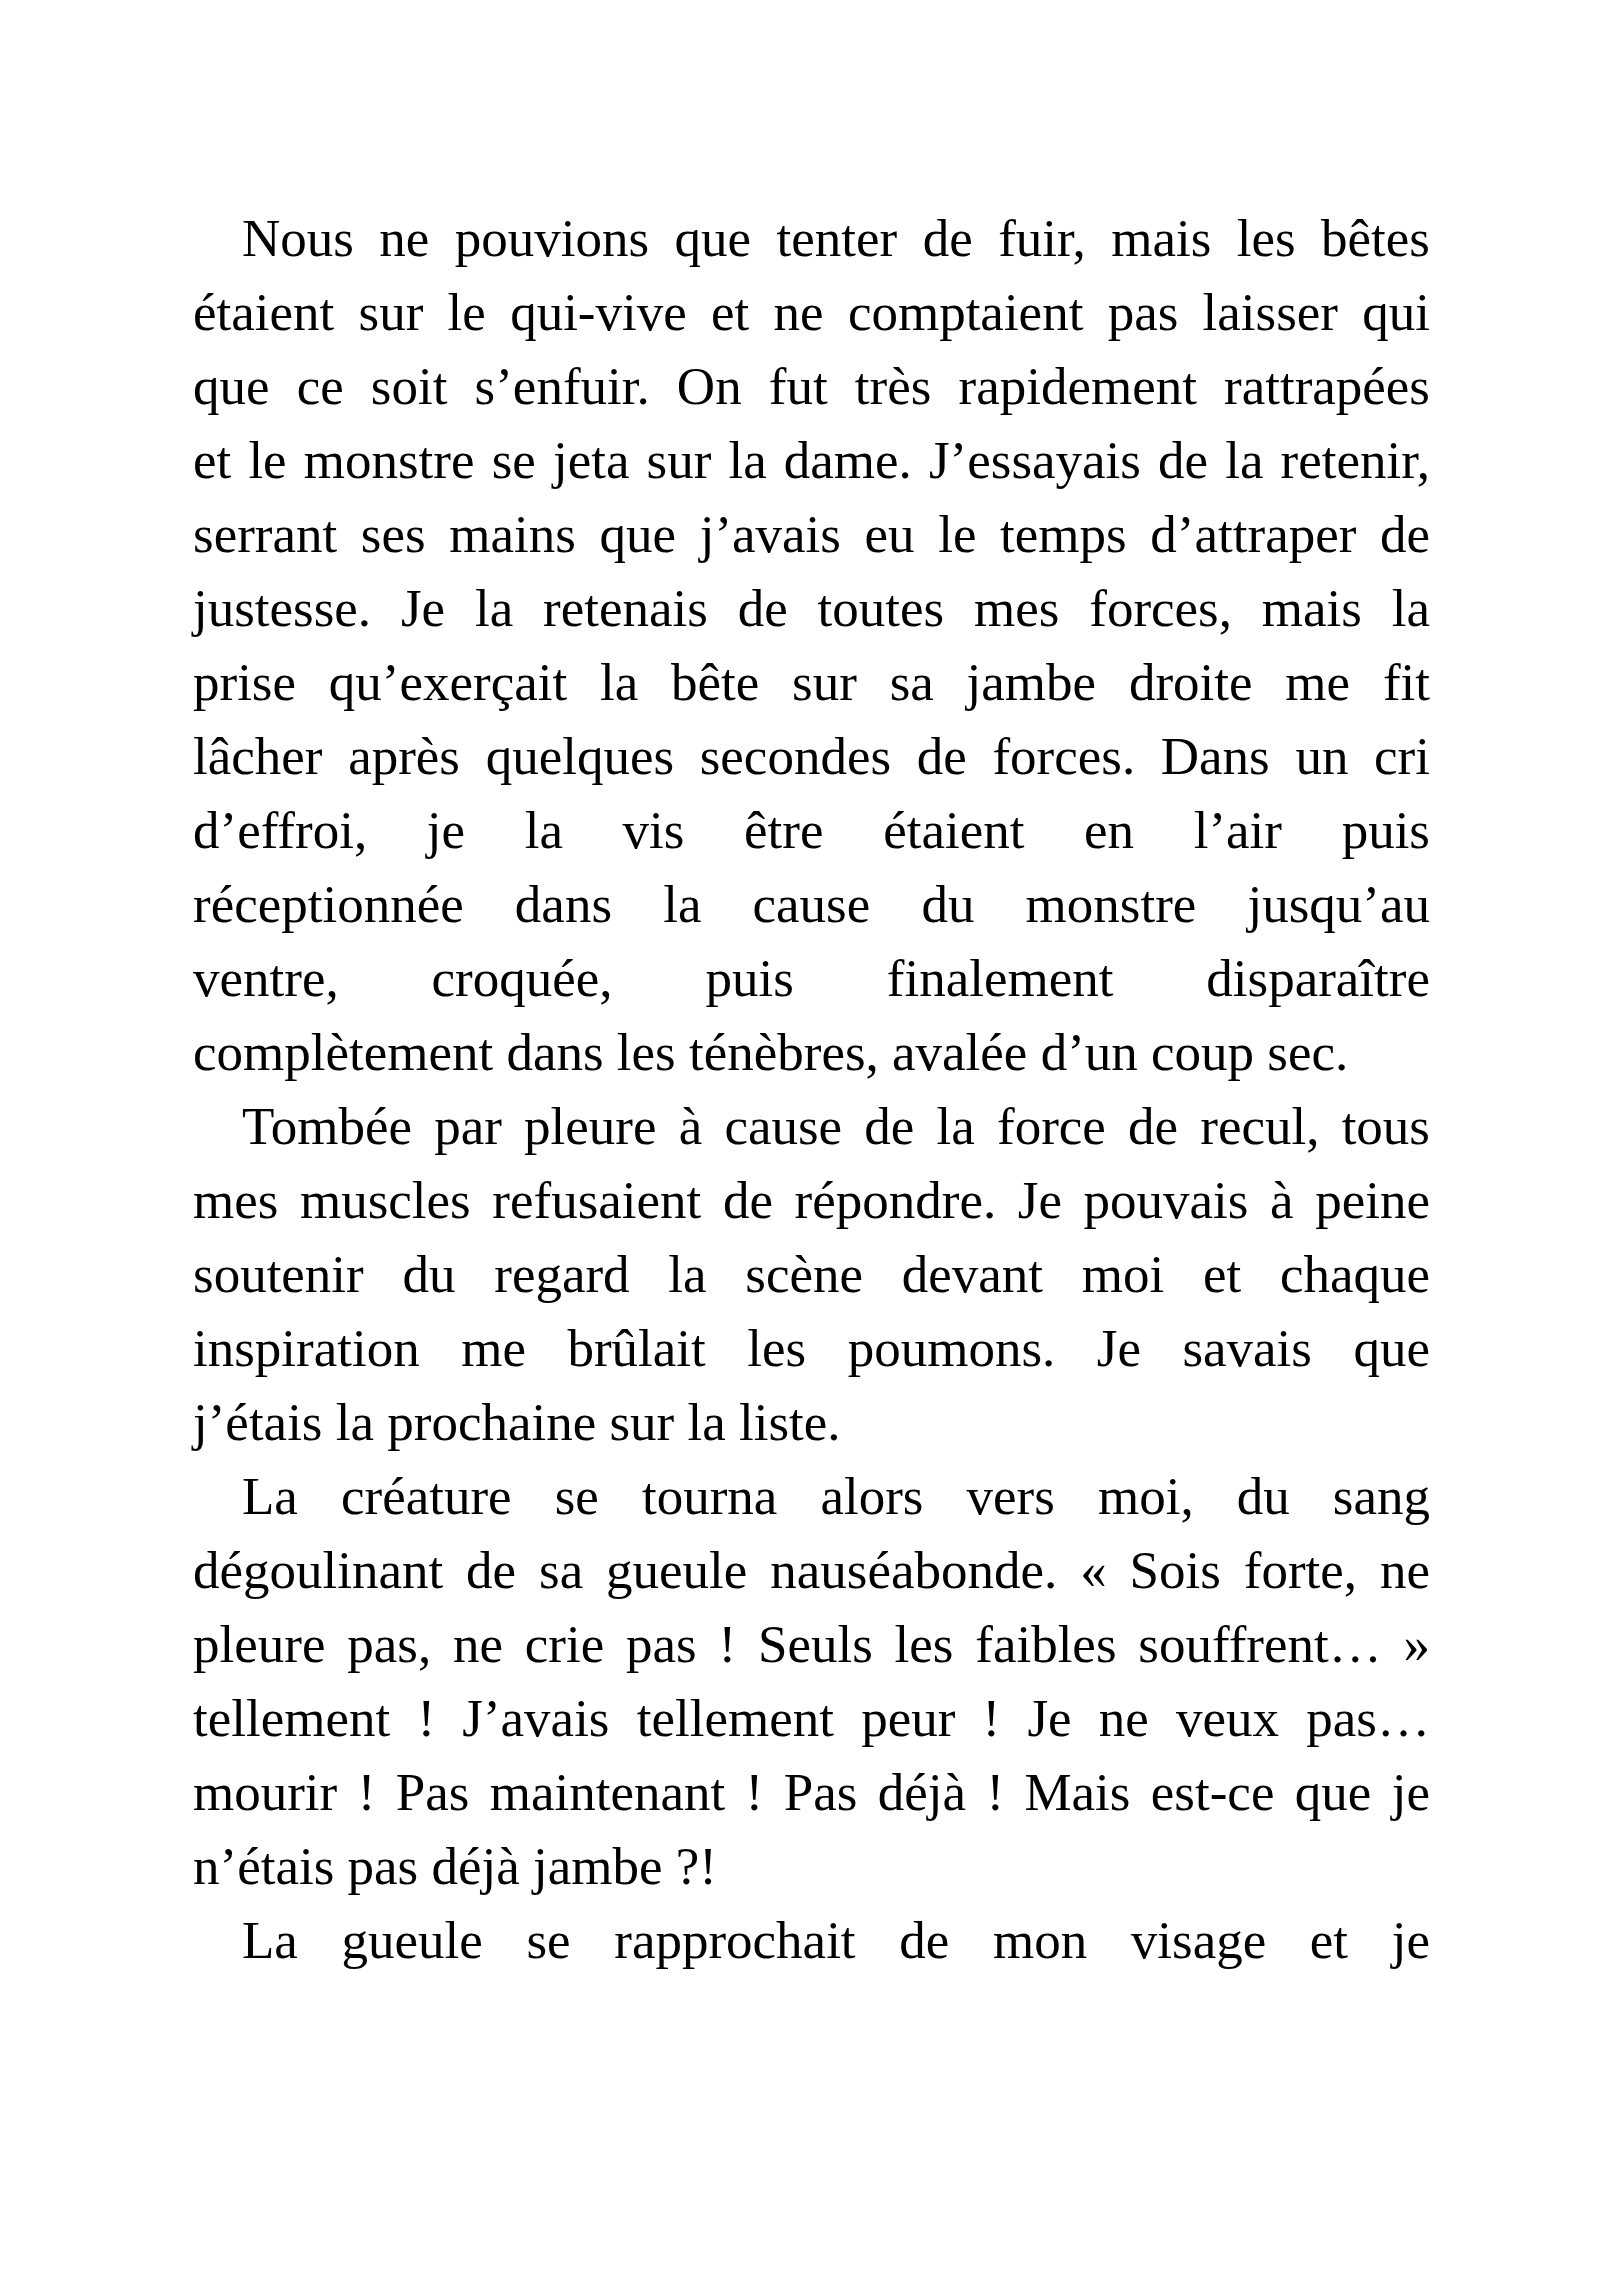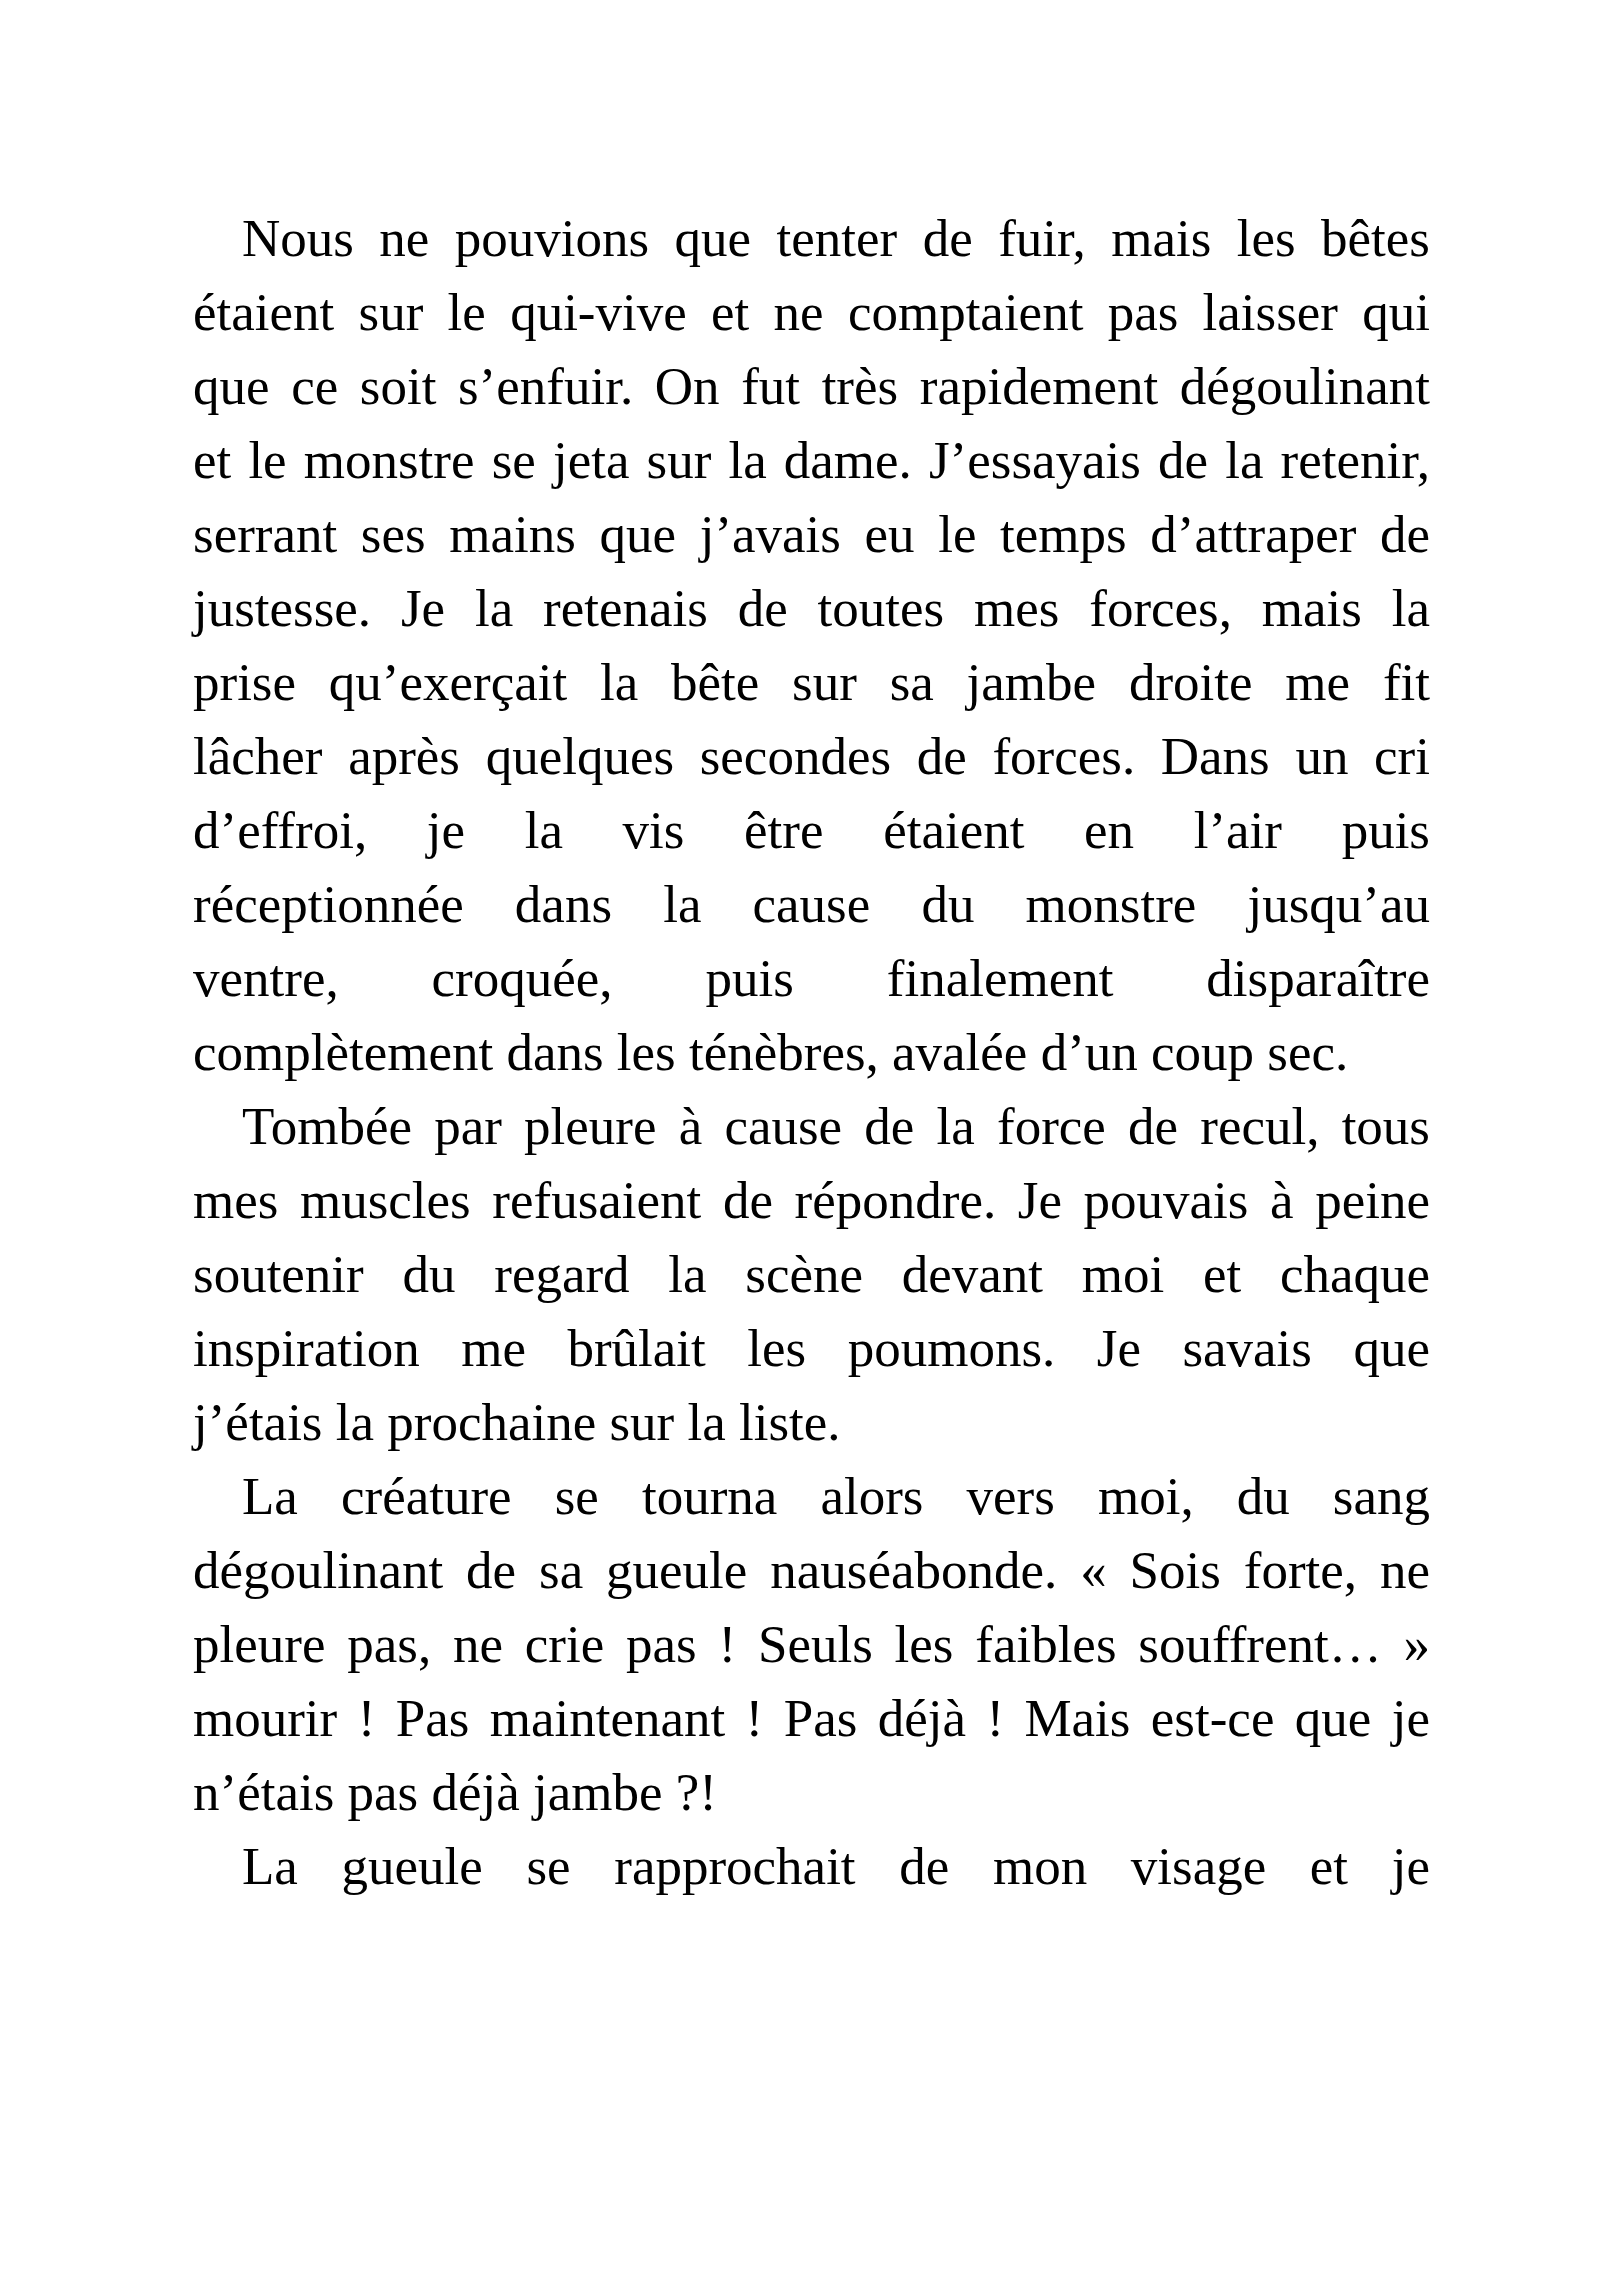--- a/index.html
+++ b/index.html
@@ -41,21 +41,21 @@
   }
 </style>
 </head>
 <body>
 
 <div class="page">
   <div class="text-block" style="background: rgb(255, 255, 255); color: rgb(0, 0, 0);">
       <div class="paragraph">
         <div class="line indent">Nous ne pouvions que tenter de fuir, mais les bêtes</div>
         <div class="line">étaient sur le qui-vive et ne comptaient pas laisser qui</div>
-        <div class="line">que ce soit s’enfuir. On fut très rapidement dégoulinant</div>
+        <div class="line">que ce soit s’enfuir. On fut très rapidement rattrapées</div>
         <div class="line">et le monstre se jeta sur la dame. J’essayais de la retenir,</div>
         <div class="line">serrant ses mains que j’avais eu le temps d’attraper de</div>
         <div class="line">justesse. Je la retenais de toutes mes forces, mais la</div>
         <div class="line">prise qu’exerçait la bête sur sa jambe droite me fit</div>
         <div class="line">lâcher après quelques secondes de forces. Dans un cri</div>
         <div class="line">d’effroi, je la vis être étaient en l’air puis</div>
         <div class="line">réceptionnée dans la cause du monstre jusqu’au</div>
         <div class="line">ventre, croquée, puis finalement disparaître</div>
         <div class="line para-end">complètement dans les ténèbres, avalée d’un coup sec.</div>
       </div>
@@ -63,20 +63,21 @@
         <div class="line indent">Tombée par pleure à cause de la force de recul, tous</div>
         <div class="line">mes muscles refusaient de répondre. Je pouvais à peine</div>
         <div class="line">soutenir du regard la scène devant moi et chaque</div>
         <div class="line">inspiration me brûlait les poumons. Je savais que</div>
         <div class="line para-end">j’étais la prochaine sur la liste.</div>
       </div>
       <div class="paragraph">
         <div class="line indent">La créature se tourna alors vers moi, du sang</div>
         <div class="line">dégoulinant de sa gueule nauséabonde. « Sois forte, ne</div>
         <div class="line">pleure pas, ne crie pas ! Seuls les faibles souffrent… »</div>
+        <div class="line">tellement ! J’avais tellement peur ! Je ne veux pas…</div>
         <div class="line">mourir ! Pas maintenant ! Pas déjà ! Mais est-ce que je</div>
         <div class="line para-end">n’étais pas déjà jambe ?!</div>
       </div>
       <div class="paragraph">
         <div class="line indent">La gueule se rapprochait de mon visage et je</div>
       </div>
     </div>
 </div>
 
 

